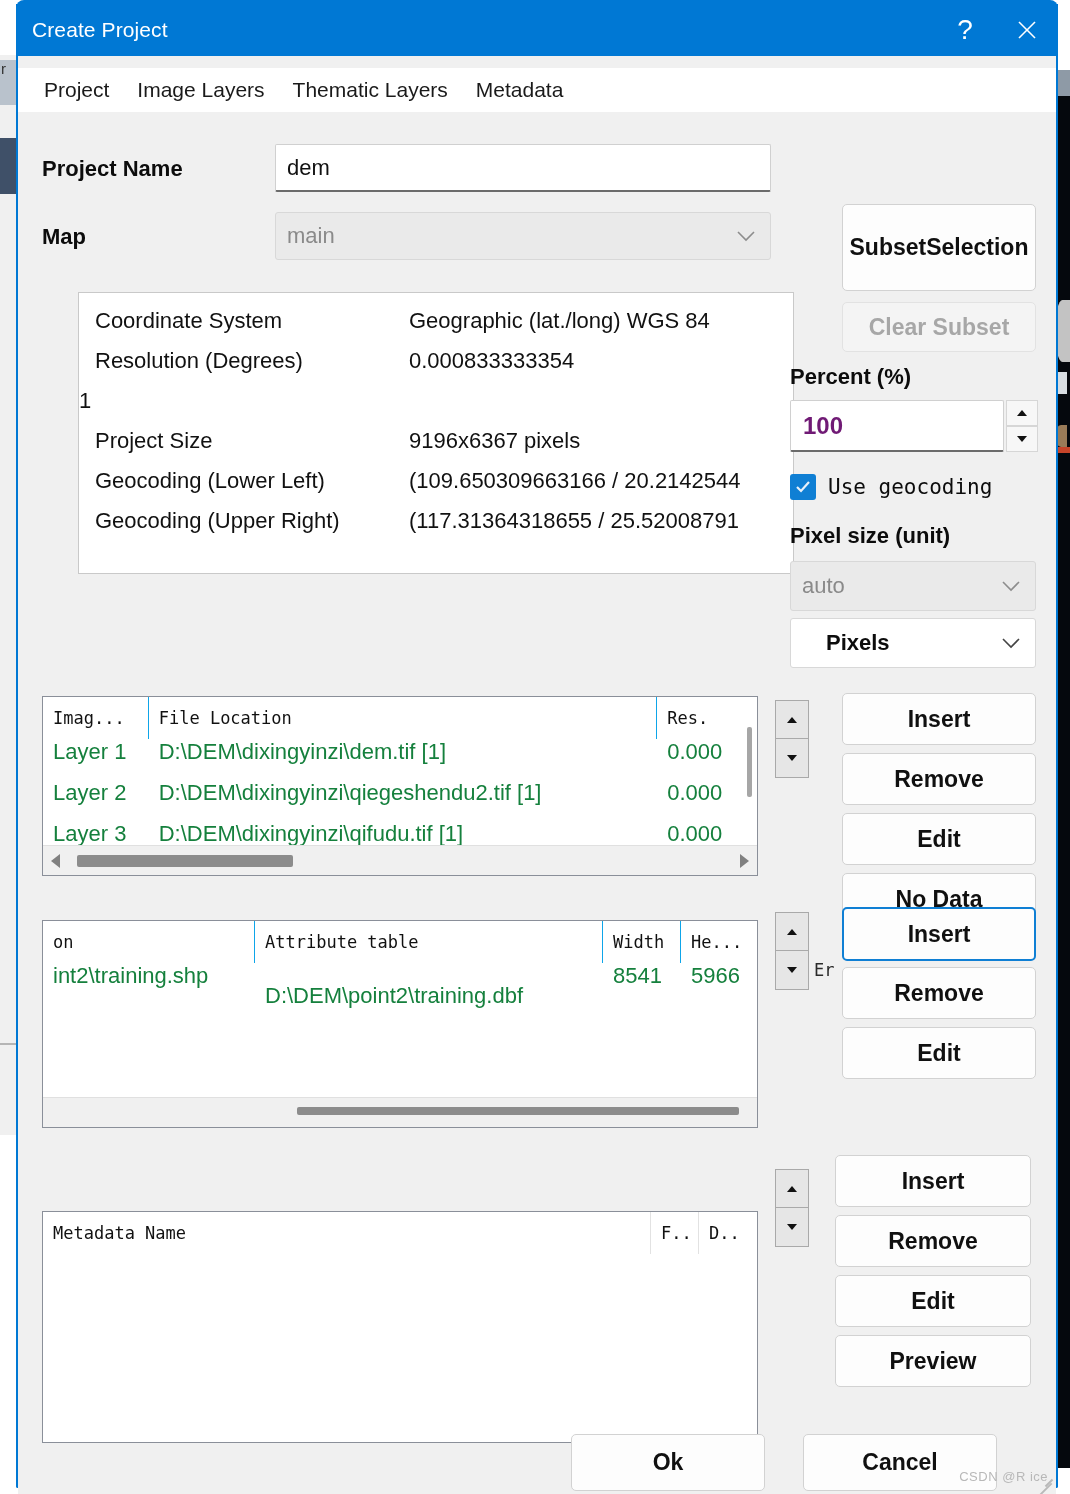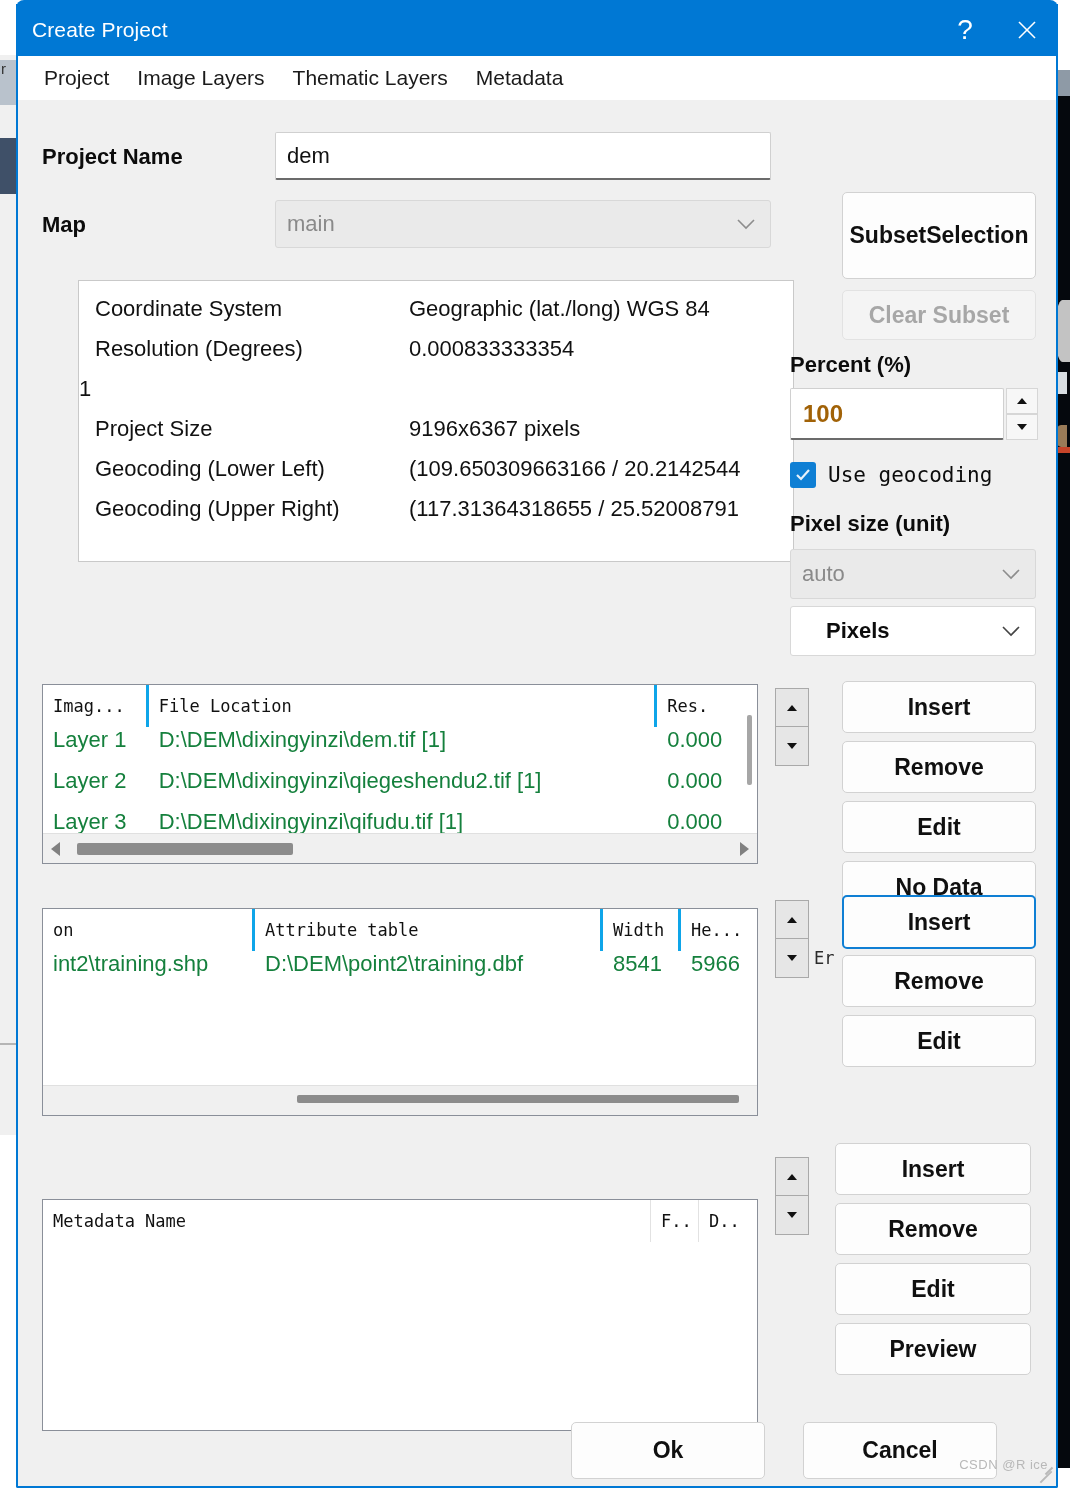--- a/index.html
+++ b/index.html
@@ -64,21 +64,21 @@
     border: 2px solid #0078d4;
     border-top: none;
     border-radius: 0 0 2px 2px;
   }
   .titlebar {
     position: relative;
     height: 56px;
     background: #0078d4;
     border-top-left-radius: 8px;
     border-top-right-radius: 8px;
-    margin: -4px -2px 0 -2px;
+    margin: -4px -2px 12px -2px;
     display: flex; align-items: center;
   }
   .title-text {
     color: #ffffff; font-size: 21px; margin-left: 16px; letter-spacing: .1px;
     padding-top: 4px;
   }
   .title-btns { margin-left: auto; display: flex; align-items: center; padding-top:4px;}
   .title-btn {
     width: 62px; height: 52px;
     display: flex; align-items: center; justify-content: center;
@@ -149,21 +149,21 @@
     position: absolute;
     background: #ffffff;
     border: 1px solid #8a8f99;
     overflow: hidden;
   }
   .lt-head {
     display: flex; font-family: "DejaVu Sans Mono", monospace;
     font-size: 17px; color: #111; height: 42px; align-items: center;
     white-space: nowrap;
   }
-  .lt-head .c { border-right: 3px solid #0ea5e9; height: 42px; display:flex; align-items:center; padding-left: 10px; overflow:hidden;}
+  .lt-head .c { border-right: 1px solid #0ea5e9; height: 42px; display:flex; align-items:center; padding-left: 10px; overflow:hidden;}
   .lt-head .c.last { border-right: none; }
   .lt-row {
     display: flex; font-size: 22px; color: #15803d; height: 41px; align-items: flex-start;
     white-space: nowrap;
   }
   .lt-row .c { padding-left: 10px; overflow: hidden; }
 
   
   .hscroll {
     position: absolute; left: 0; bottom: 0; height: 30px; width: 100%;
@@ -203,21 +203,21 @@
     font-size: 23px; font-weight: bold; color: #101010;
     text-align: center; line-height: 1.15;
   }
   .btn.disabled { color: #a7a7a7; background:#f4f4f4; border-color:#e2e2e2;}
   .btn.focused { border: 2px solid #0f7fd4; }
 
   
   .spinner-wrap { position: absolute; display: flex; }
   .spinner-field {
     background: #ffffff; border: 1px solid #d0d0d0; border-bottom: 2px solid #6b6b6b;
-    font-size: 24px; font-weight:bold; color: #a16207; display: flex; align-items: center;
+    font-size: 24px; font-weight:bold; color: #701a75; display: flex; align-items: center;
     padding-left: 12px; border-radius:2px;
   }
   .spinner-btns { display: flex; flex-direction: column; margin-left: 2px; }
   .spinner-btns .sb {
     background: #f7f7f7; border: 1px solid #d6d6d6;
     display: flex; align-items: center; justify-content: center;
     color:#111; font-size: 11px;
   }
 
   
@@ -439,21 +439,21 @@
 
     <div class="listbox" style="left:24px; top:808px; width:716px; height:208px;">
       <div class="lt-head">
         <div class="c" style="width:212px;">on</div>
         <div class="c" style="width:348px;">Attribute table</div>
         <div class="c" style="width:78px;">Width</div>
         <div class="c last" style="width:74px;">He...</div>
       </div>
       <div class="lt-row">
         <div class="c" style="width:212px;">int2\training.shp</div>
-        <div class="c" style="width:348px;">D:\DEM\point2\training.dbf</div>
+        <div class="c" style="width:348px;margin-top:20px;">D:\DEM\point2\training.dbf</div>
         <div class="c" style="width:78px;">8541</div>
         <div class="c" style="width:74px;">5966</div>
       </div>
       <div class="hscroll">
         <div class="hs-track" style="margin:0 6px;">
           <div class="hs-thumb" style="left:248px; width:442px; height:8px;"></div>
         </div>
       </div>
     </div>
 

